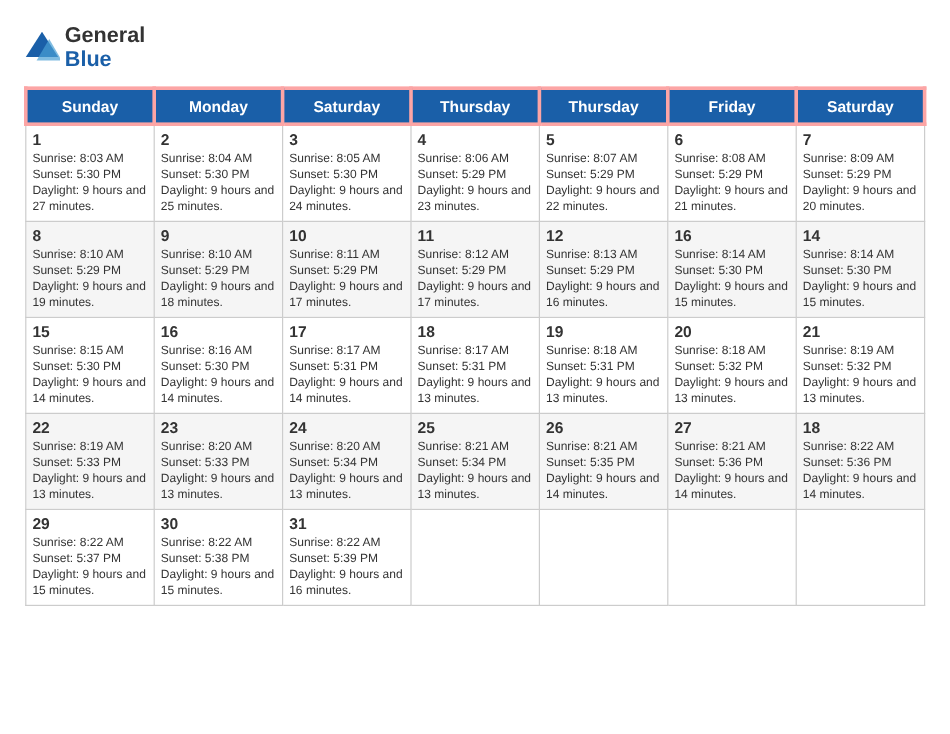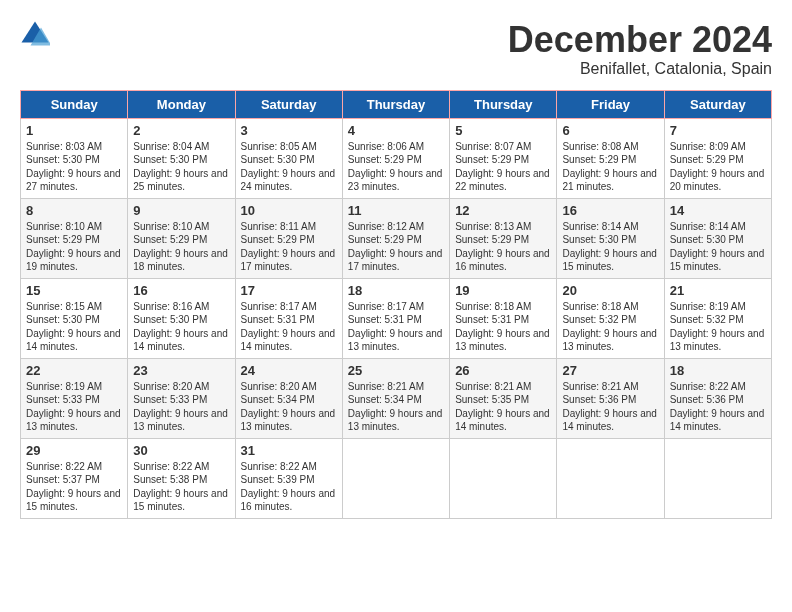--- a/index.html
+++ b/index.html
@@ -58,21 +58,21 @@
       border-collapse: collapse;
       border: 1px solid #ccc;
     }
     .calendar th {
       background-color: #1a5fa8;
       color: #fff;
       font-size: 13px;
       font-weight: bold;
       text-align: center;
       padding: 6px 4px;
-      border: 1px solid #fca5a5;
+      border: 3px solid #fca5a5;
     }
     .calendar td {
       vertical-align: top;
       border: 1px solid #ccc;
       padding: 4px 5px;
       width: 107px;
       min-height: 85px;
       background: #fff;
       font-size: 10.5px;
       color: #333;
@@ -97,24 +97,24 @@
   </style>
 </head>
 <body>
 
 <div class="header">
   <div class="logo">
     <svg class="logo-icon" viewBox="0 0 40 40">
       <polygon points="20,2 38,30 2,30" fill="#1a5fa8"></polygon>
       <polygon points="28,10 42,34 14,34" fill="#4a9fd4" opacity="0.7"></polygon>
     </svg>
-  </div>
-  <div class="title-area">
-    <div class="month-title">December 2024</div>
-    <div class="location-title">Benifallet, Catalonia, Spain</div>
+    <div class="logo-text">
+      <span class="logo-general">General</span>
+      <span class="logo-blue">Blue</span>
+    </div>
   </div>
 </div>
 
 <table class="calendar">
   <thead>
     <tr>
     <th>Sunday</th>
         <th>Monday</th>
         <th>Saturday</th>
         <th>Thursday</th>

